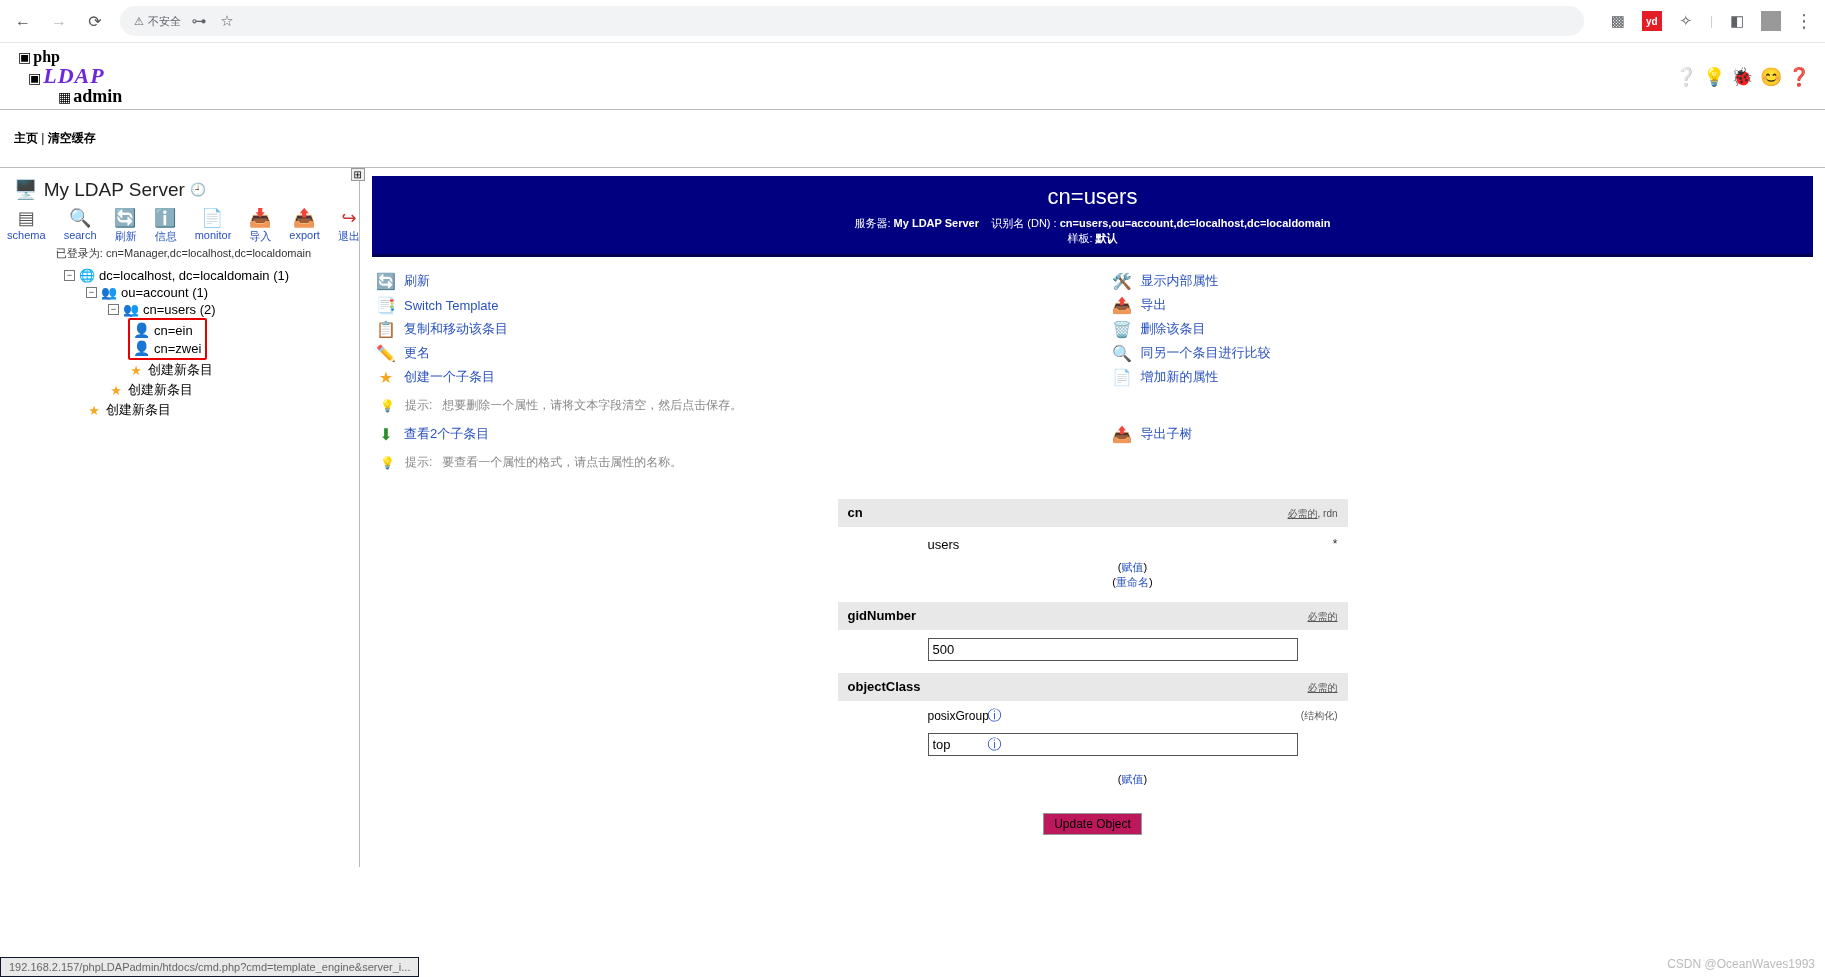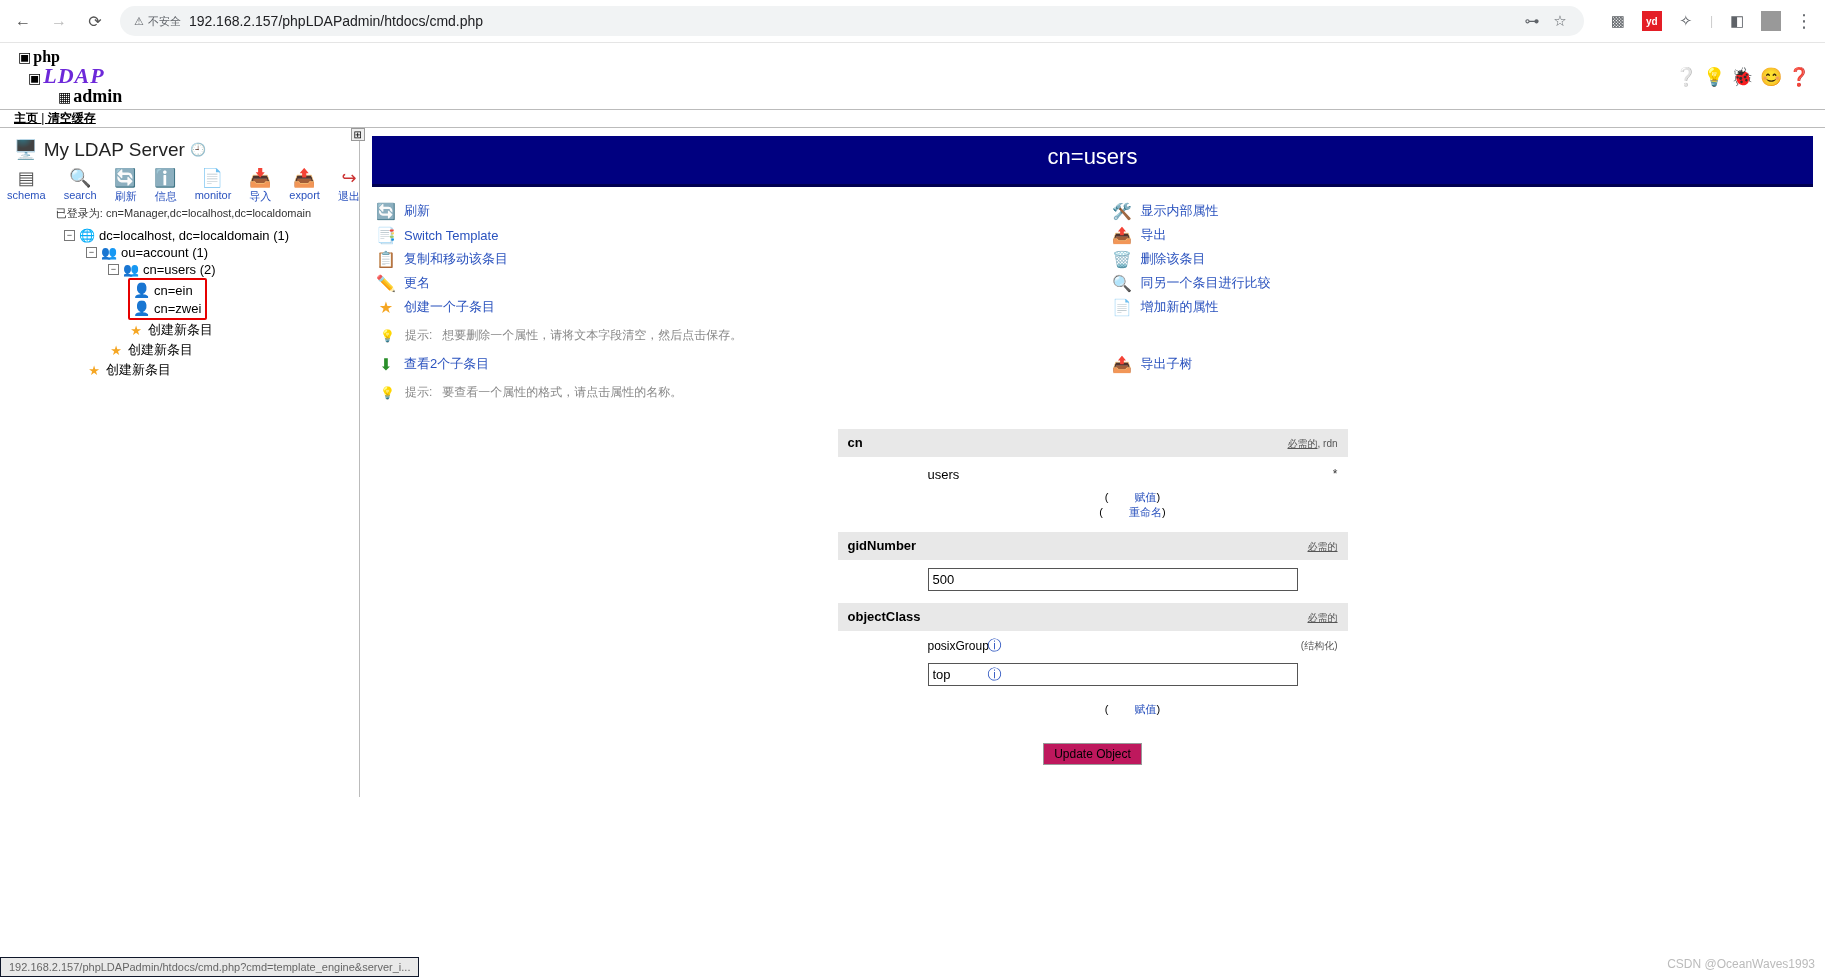--- a/index.html
+++ b/index.html
@@ -19,21 +19,21 @@
 
   
   .app { position: relative; }
   .logo-row { display: flex; align-items: center; justify-content: space-between; padding: 6px 14px 4px 18px; }
   .logo { font-family: "Times New Roman", serif; font-size: 14px; line-height: 1; }
   .logo .php { color: #000; font-weight: bold; font-size: 16px; }
   .logo .ldap { color: #6d28d9; font-weight: bold; font-size: 22px; font-style: italic; letter-spacing: 1px; }
   .logo .admin { color: #000; font-weight: bold; font-size: 18px; }
   .logo-line1 { display: flex; align-items: baseline; gap: 2px; }
   .logo-icons { display: flex; gap: 6px; font-size: 18px; }
-  .nav-row { border-top: 1px solid #bbb; border-bottom: 1px solid #bbb; padding: 0 14px; font-size: 12px; text-decoration: underline; }
+  .nav-row { border-top: 1px solid #bbb; border-bottom: 1px solid #bbb; padding: 20px 14px; font-size: 12px; }
   .nav-row a { color: #000; text-decoration: none; font-weight: bold; }
 
   
   .columns { display: flex; }
   .left-col { width: 360px; border-right: 1px solid #bbb; padding: 6px 4px 24px 12px; position: relative; }
   .right-col { flex: 1; padding: 8px 12px 24px 12px; }
   .col-grip { position: absolute; right: -6px; top: 0; font-size: 10px; background: #eee; border: 1px solid #999; padding: 0 2px; cursor: pointer; }
 
   
   .server-title { font-size: 19px; color: #222; display: flex; align-items: center; gap: 6px; margin: 4px 0 6px 2px; }
@@ -75,40 +75,39 @@
   
   .obj-form { width: 510px; margin: 12px auto 0 auto; }
   .attr-header { background: #e8e8e8; padding: 6px 10px; display: flex; justify-content: space-between; align-items: baseline; position: relative; }
   .attr-name { font-weight: bold; font-size: 13px; }
   .attr-meta { font-size: 10px; color: #555; }
   .attr-meta a { color: #555; }
   .attr-body { padding: 8px 10px 12px 90px; position: relative; }
   .attr-value-static { font-size: 13px; padding: 2px 0; display: flex; justify-content: space-between; }
   .asterisk { color: #333; font-size: 12px; }
   .sub-actions { text-align: center; font-size: 11px; padding-top: 6px; }
-  .sub-actions a { color: #2a52be; padding-left: 26px; }
+  .sub-actions a { color: #2a52be; }
   .attr-input { width: 370px; border: 1px solid #555; padding: 3px 4px; font-size: 13px; }
   .info-icon { position: absolute; left: 60px; color: #2a52be; font-size: 14px; }
   .oc-row { display: flex; justify-content: space-between; align-items: center; margin-bottom: 10px; position: relative; }
   .oc-meta { font-size: 10px; color: #555; }
   .update-btn { display: block; margin: 14px auto 8px auto; border: 1px solid #999; background: #be185d; padding: 3px 10px; font-size: 12px; cursor: pointer; }
 
   .status-bar { position: fixed; bottom: 0; left: 0; background: #e9e9e9; font-size: 11px; color: #666; padding: 3px 8px; border: 1px solid #0f172a; }
   .watermark { position: fixed; bottom: 6px; right: 10px; font-size: 12px; color: #bbb; }
 </style>
 </head>
 <body>
 
 <div class="browser-bar">
   <div class="browser-btn">←</div>
   <div class="browser-btn" style="color:#bbb">→</div>
   <div class="browser-btn">⟳</div>
   <div class="url-bar">
     <span class="url-badge">⚠ <span>不安全</span></span>
-    <span class="url-text">192.168.2.157/phpLDAPadmin/htdocs/cmd.php</span>
     <span class="chrome-icon">⊶</span>
     <span class="chrome-icon">☆</span>
   </div>
   <div class="browser-right">
     <span class="chrome-icon">▩</span>
     <span class="yd-icon">yd</span>
     <span class="chrome-icon">✧</span>
     <span style="color:#ccc">|</span>
     <span class="chrome-icon">◧</span>
     <span class="sq-icon"></span>
@@ -234,20 +233,30 @@
         <div class="tree-row tree-indent-2">
           <span class="tree-icon star">★</span>
           <span class="tree-label">创建新条目</span>
         </div>
       </div>
     </div>
 
     <div class="right-col">
       <div class="blue-header">
         <h1>cn=users</h1>
+        <div class="blue-sub">
+          <span>服务器:</span>
+          <b>My LDAP Server</b>
+          &nbsp;&nbsp;
+          <span>识别名 (DN) :</span>
+          <b><a>cn=users,ou=account,dc=localhost,dc=localdomain</a></b>
+          <br>
+          <span>样板:</span>
+          <b>默认</b>
+        </div>
       </div>
 
       <div class="action-grid">
         <div class="action-item">
             <span class="action-icon">🔄</span>
             <span class="action-link">刷新</span>
           </div>
         <div class="action-item">
             <span class="action-icon">🛠️</span>
             <span class="action-link">显示内部属性</span>

